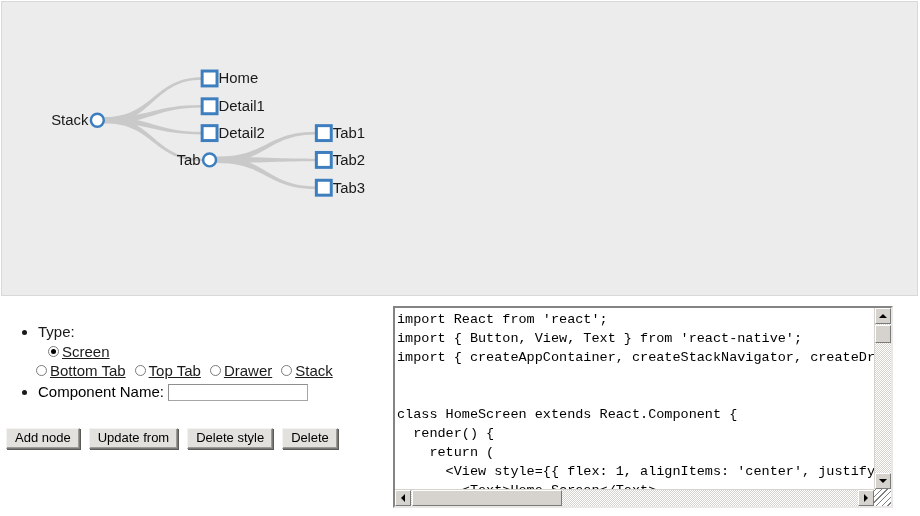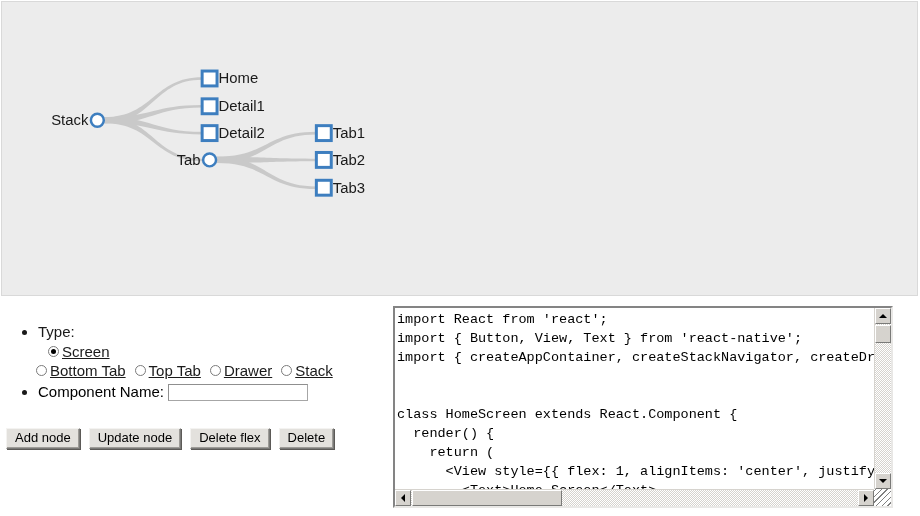--- a/index.html
+++ b/index.html
@@ -385,22 +385,22 @@
     <li>
       <span class="name-row">
         <span class="name-label">Component Name:</span>
         <input id="component-name-input" type="text" value="" style="">
       </span>
     </li>
   </ul>
 
   <div id="button-row">
     <button class="win-button">Add node</button>
-    <button class="win-button">Update node</button>
-    <button class="win-button">Delete flex</button>
+    <button class="win-button">Update from</button>
+    <button class="win-button">Delete style</button>
     <button class="win-button">Delete</button>
   </div>
 </div>
 
 <div id="code-editor">
   <div id="code-text-area">
     <pre id="code-text">import React from 'react';
 import { Button, View, Text } from 'react-native';
 import { createAppContainer, createStackNavigator, createDraw
 

